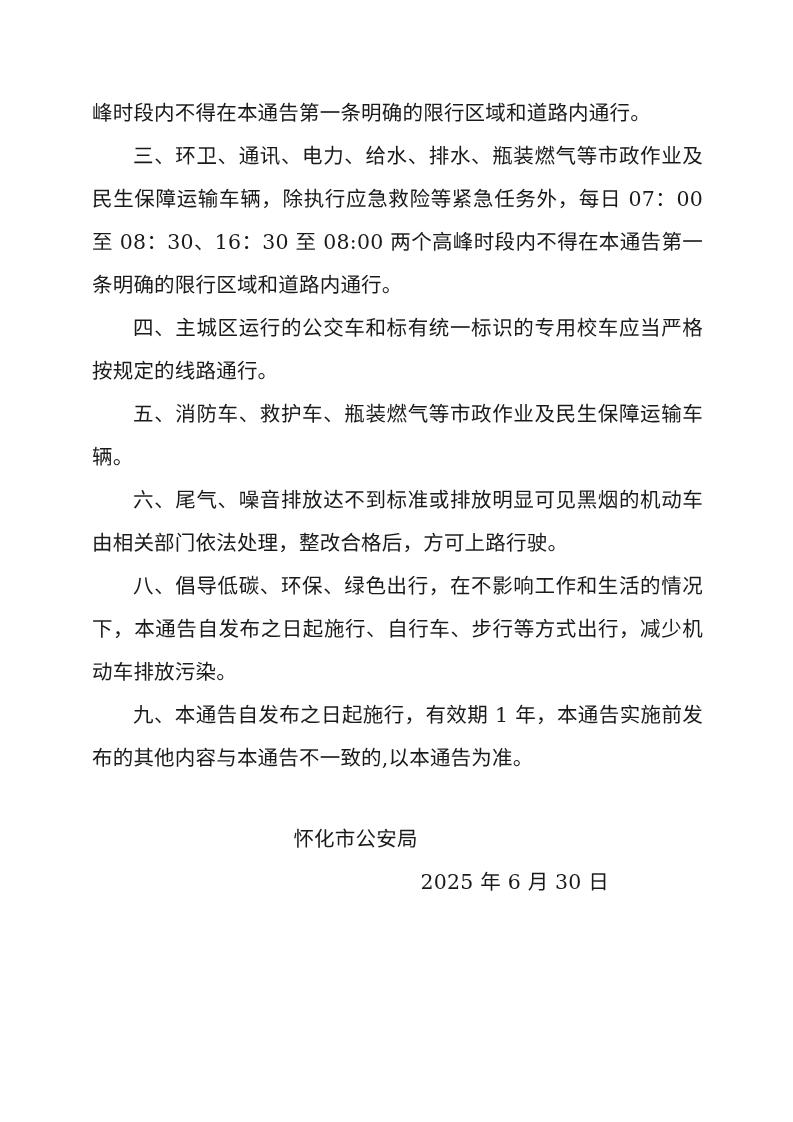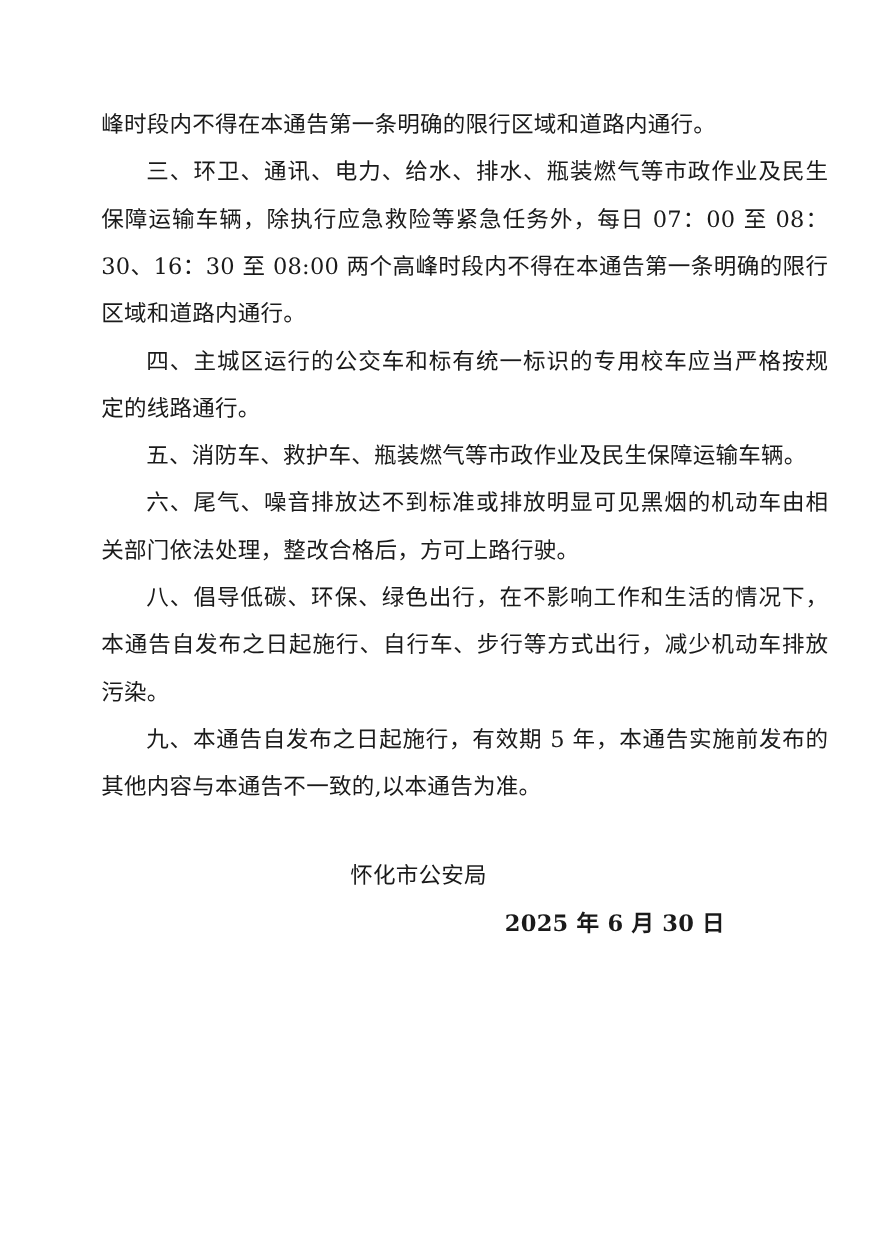--- a/index.html
+++ b/index.html
@@ -12,21 +12,21 @@
     height: 1122px;
     font-family: "DejaVu Serif", "Liberation Serif", serif;
     color: #1a1a1a;
     -webkit-font-smoothing: antialiased;
   }
   .page {
     position: relative;
     width: 793px;
     height: 958px;
     box-sizing: border-box;
-    padding: 92px 40px 60px 92px;
+    padding: 92px 90px 60px 92px;
     background: #fff;
     border-radius: 21px;
   }
   .doc-body {
     font-size: 20.5px;
     line-height: 43px;
     text-align: justify;
     text-justify: inter-ideograph;
     letter-spacing: 0.2px;
   }
@@ -46,21 +46,20 @@
   }
   .sig-line {
     display: block;
     white-space: nowrap;
     text-align: center;
   }
   .sig-date {
     display: block;
     white-space: nowrap;
     padding-right: 10px;
-    font-weight: bold;
   }
 </style>
 </head>
 <body>
 
 <div class="page">
   <div class="doc-body">
 
     <p class="para">峰时段内不得在本通告第一条明确的限行区域和道路内通行。</p>
 
@@ -68,21 +67,21 @@
 
     <p class="para indent">四、主城区运行的公交车和标有统一标识的专用校车应当严格按规定的线路通行。</p>
 
     <p class="para indent">五、消防车、救护车、瓶装燃气等市政作业及民生保障运输车辆。</p>
 
     <p class="para indent">六、尾气、噪音排放达不到标准或排放明显可见黑烟的机动车由相关部门依法处理，整改合格后，方可上路行驶。</p>
 
 
     <p class="para indent">八、倡导低碳、环保、绿色出行，在不影响工作和生活的情况下，本通告自发布之日起施行、自行车、步行等方式出行，减少机动车排放污染。</p>
 
-    <p class="para indent">九、本通告自发布之日起施行，有效期 5 年，本通告实施前发布的其他内容与本通告不一致的,以本通告为准。</p>
+    <p class="para indent">九、本通告自发布之日起施行，有效期 1 年，本通告实施前发布的其他内容与本通告不一致的,以本通告为准。</p>
 
     <div class="signature-block">
       <span class="sig-line">怀化市公安局</span>
       <span class="sig-date">2025 年 6 月 30 日</span>
     </div>
 
   </div>
 </div>
 
 </body></html>

